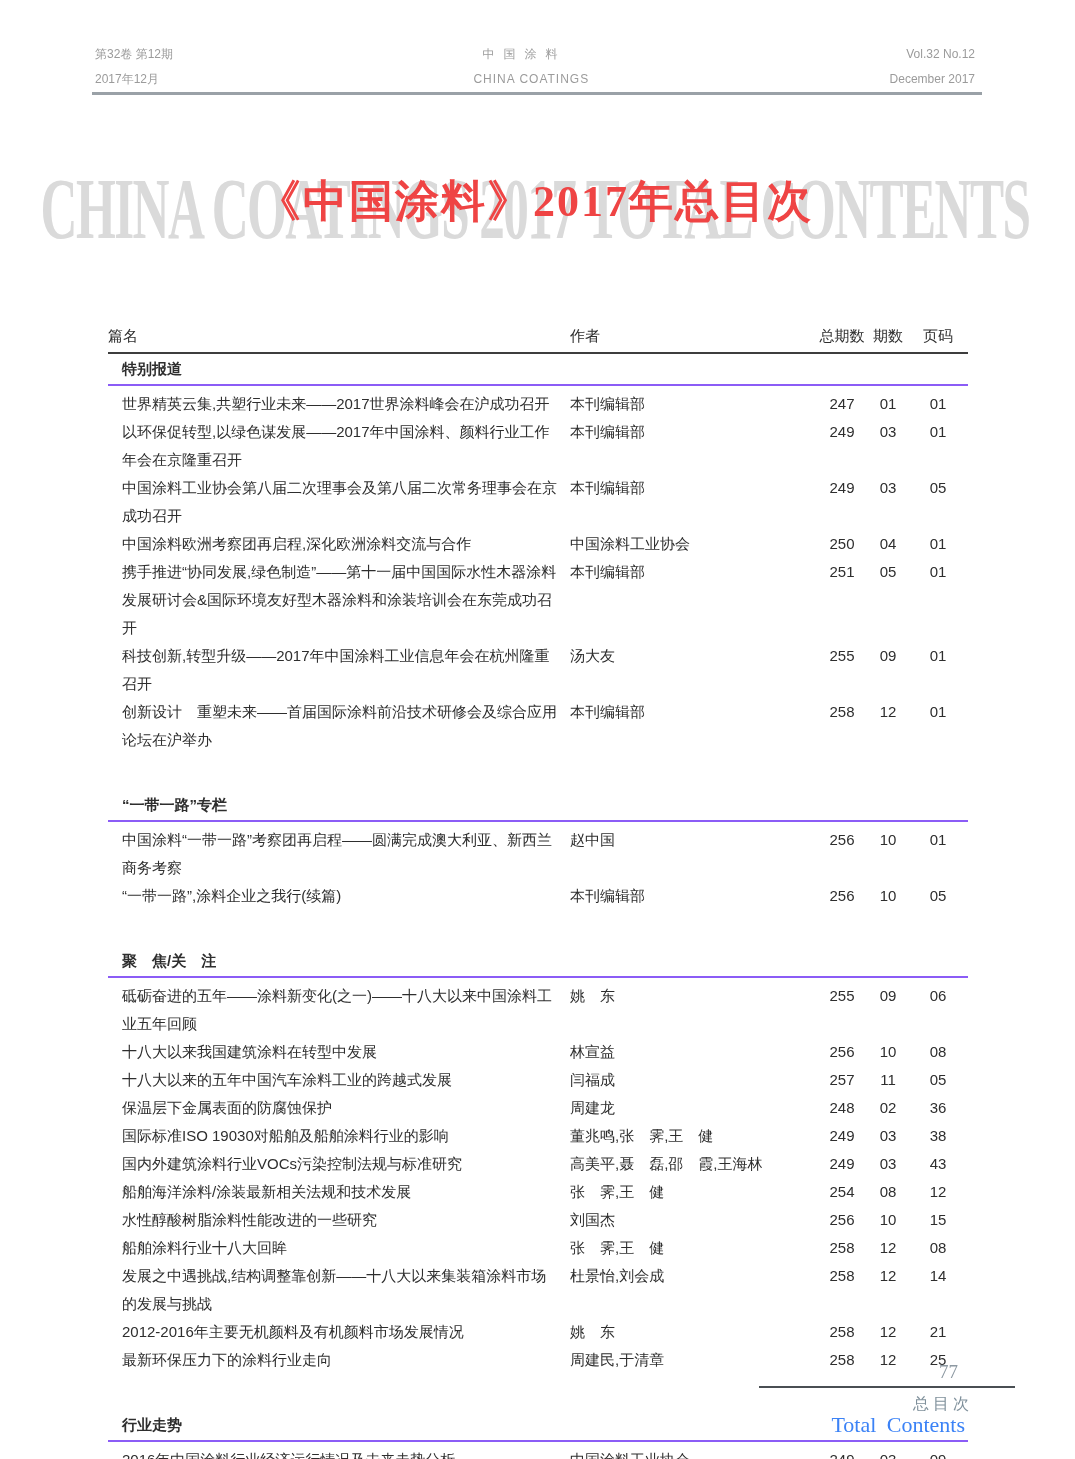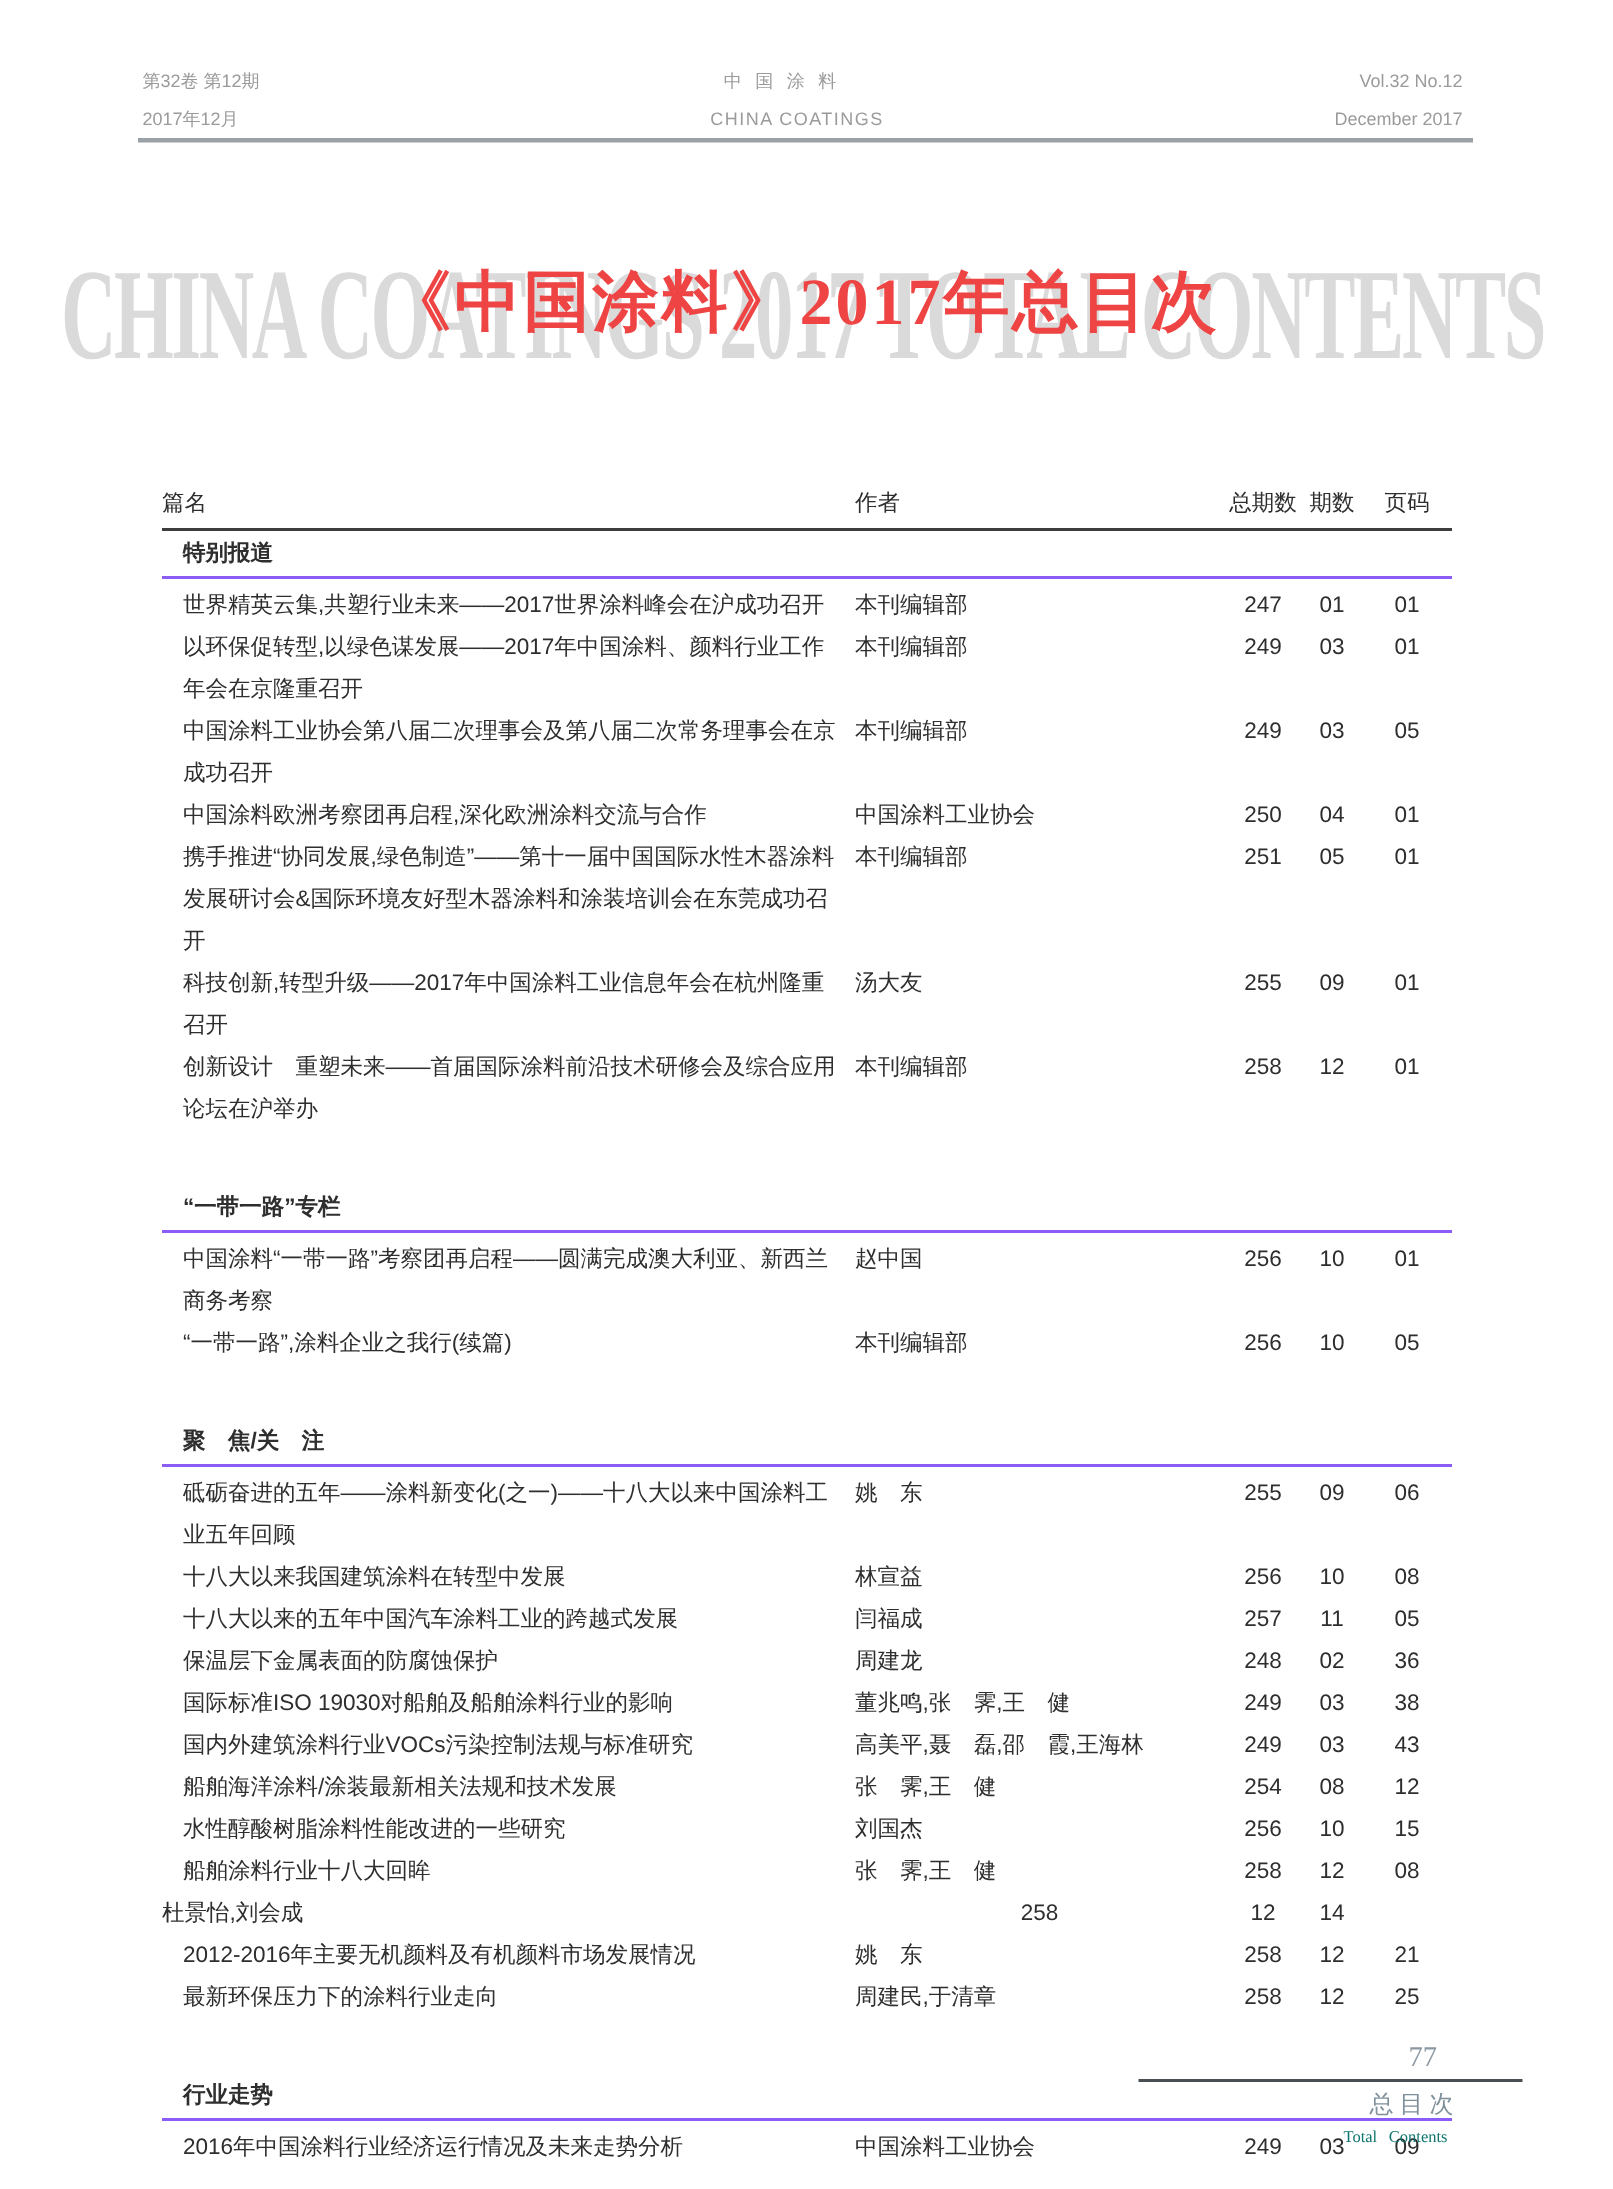--- a/index.html
+++ b/index.html
@@ -57,21 +57,21 @@
   
   .footer { position:absolute; top:1360px; right:60px; width:256px; text-align:right; }
   .page-num {
     font-family:"Liberation Serif","DejaVu Serif",serif;
     font-size:19px; color:#8d99a2; padding-right:57px; line-height:24px;
   }
   .footer-line { border-top:2px solid #4a4f53; margin-top:2px; }
   .label-cn { color:#7f909b; font-size:16px; letter-spacing:4px; padding-right:42px; margin-top:6px; line-height:20px; }
   .label-en {
     font-family:"Liberation Serif","DejaVu Serif",serif;
-    color:#0f766e; font-size:11px; padding-right:50px; word-spacing:5px; line-height:22px;
+    color:#3b82f6; font-size:22px; padding-right:50px; word-spacing:5px; line-height:22px;
   }
 </style>
 </head>
 <body>
 
 <div class="page">
 
   <div class="page-header">
     <div class="ph-left">
       <div>第32卷 第12期</div>
@@ -253,20 +253,21 @@
 
   <div class="grid-row">
     <div class="cell-title">船舶涂料行业十八大回眸</div>
     <div class="cell-author">张　霁,王　健</div>
     <div class="num">258</div>
     <div class="num">12</div>
     <div class="num">08</div>
   </div>
 
   <div class="grid-row">
+    <div class="cell-title">发展之中遇挑战,结构调整靠创新——十八大以来集装箱涂料市场的发展与挑战</div>
     <div class="cell-author">杜景怡,刘会成</div>
     <div class="num">258</div>
     <div class="num">12</div>
     <div class="num">14</div>
   </div>
 
   <div class="grid-row">
     <div class="cell-title">2012-2016年主要无机颜料及有机颜料市场发展情况</div>
     <div class="cell-author">姚　东</div>
     <div class="num">258</div>

